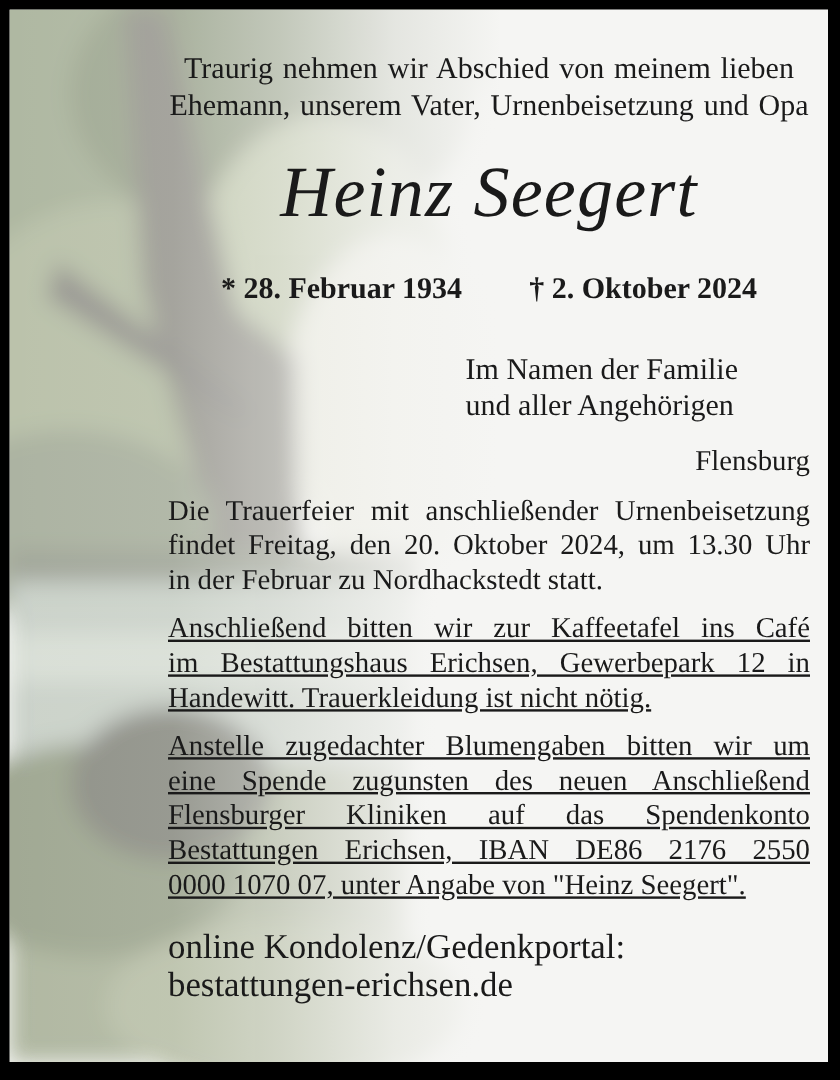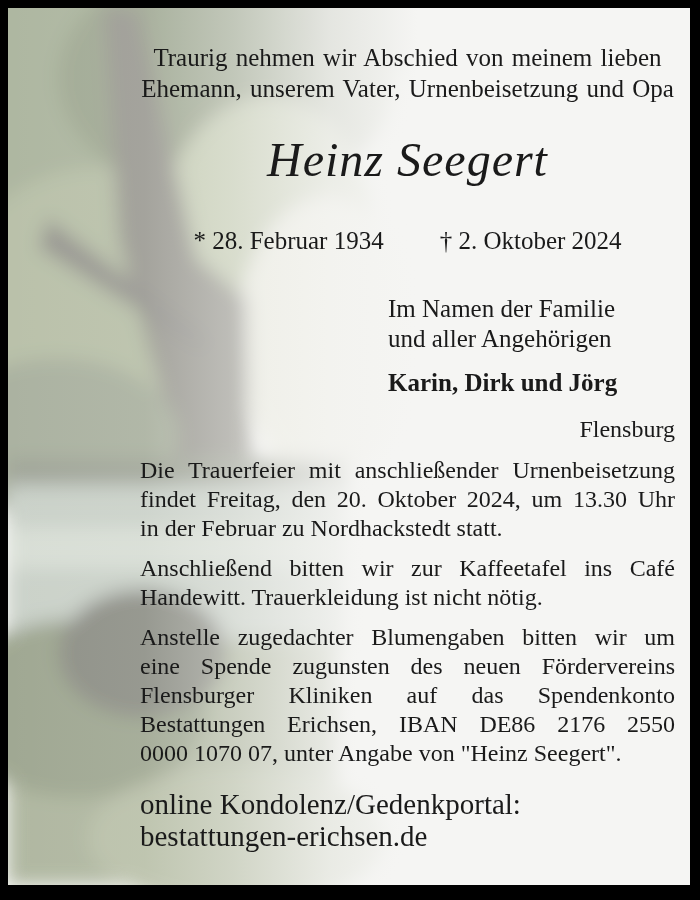--- a/index.html
+++ b/index.html
@@ -31,53 +31,54 @@
   }
   .intro {
     text-align: center;
     font-size: 25px;
     line-height: 31px;
     word-spacing: 2px;
   }
   .name {
     margin: 20px 0 0 0;
     text-align: center;
-    font-size: 48px;
+    font-size: 60px;
     line-height: 72px;
     font-style: italic;
     font-weight: normal;
     letter-spacing: 1px;
   }
   .dates {
     margin-top: 30px;
     display: flex;
     justify-content: center;
     gap: 56px;
     font-size: 25px;
     line-height: 30px;
+    font-weight: bold;
   }
   .family {
     margin: 38px 0 0 248px;
     font-size: 25px;
     line-height: 30px;
   }
   .mourners {
     margin: 13px 0 0 248px;
     font-size: 25px;
     line-height: 31px;
     font-weight: bold;
   }
   .city {
     margin-top: 16px;
     font-size: 24px;
     line-height: 30px;
     text-align: right;
   }
   .para { margin-top: 12px; font-size: 24px; line-height: 29px; }
-  .para + .para { margin-top: 11px; }
+  .para + .para { margin-top: 11px; text-decoration: underline; }
   .jline { text-align: justify; text-align-last: justify; }
   .jlast { text-align: justify; text-align-last: left; }
   .footer {
     margin-top: 20px;
     font-size: 29px;
     line-height: 32px;
   }
 </style>
 </head>
 <body>
@@ -133,38 +134,38 @@
       <div class="dates">
         <span>* 28. Februar 1934</span>
         <span>† 2. Oktober 2024</span>
       </div>
 
       <div class="family">
         <div>Im Namen der Familie</div>
         <div>und aller Angehörigen</div>
       </div>
 
-      <div class="mourners">Karin, Dirk und Jörg</div>
 
       <div class="city">Flensburg</div>
 
       <div class="para">
         <div class="jline">Die Trauerfeier mit anschließender Urnenbeisetzung</div>
         <div class="jline">findet Freitag, den 20. Oktober 2024, um 13.30 Uhr</div>
         <div class="jlast">in der Februar zu Nordhackstedt statt.</div>
       </div>
 
       <div class="para">
         <div class="jline">Anschließend bitten wir zur Kaffeetafel ins Café</div>
+        <div class="jline">im Bestattungshaus Erichsen, Gewerbepark 12 in</div>
         <div class="jlast">Handewitt. Trauerkleidung ist nicht nötig.</div>
       </div>
 
       <div class="para">
         <div class="jline">Anstelle zugedachter Blumengaben bitten wir um</div>
-        <div class="jline">eine Spende zugunsten des neuen Fördervereins</div>
+        <div class="jline">eine Spende zugunsten des neuen Anschließend</div>
         <div class="jline">Flensburger Kliniken auf das Spendenkonto</div>
         <div class="jline">Bestattungen Erichsen, IBAN DE86 2176 2550</div>
         <div class="jlast">0000 1070 07, unter Angabe von "Heinz Seegert".</div>
       </div>
 
       <div class="footer">online Kondolenz/Gedenkportal: bestattungen-erichsen.de</div>
 
     </div>
   </div>
 </div>

